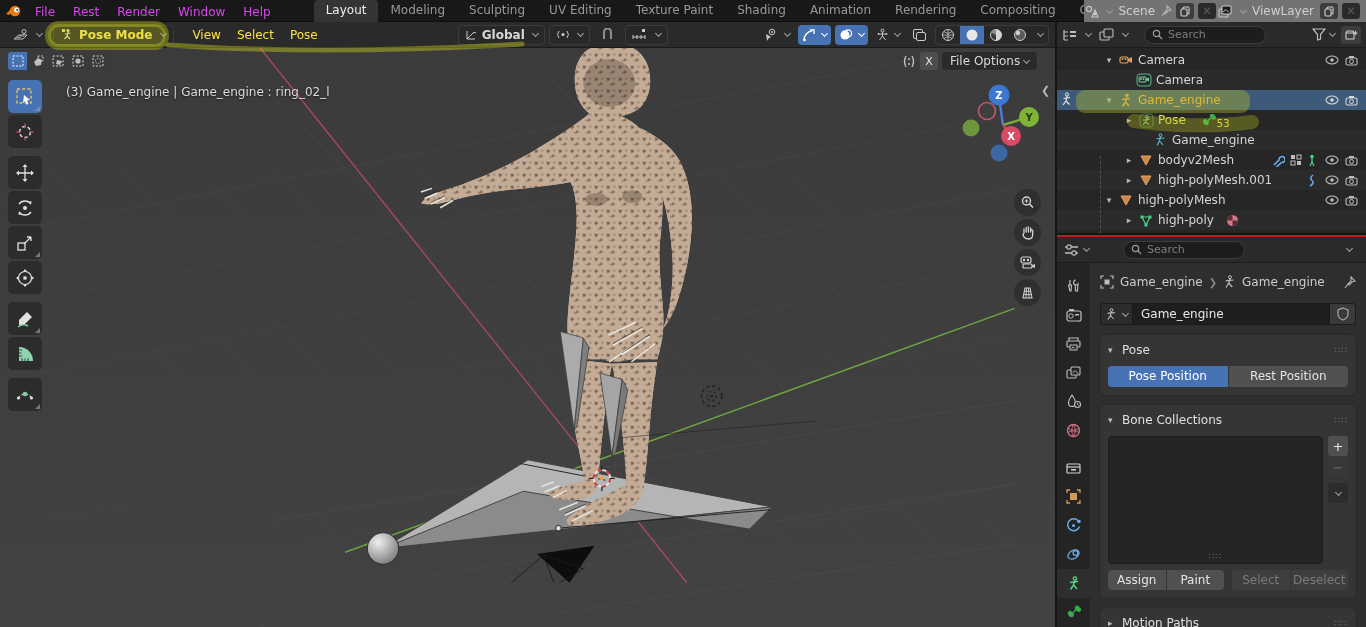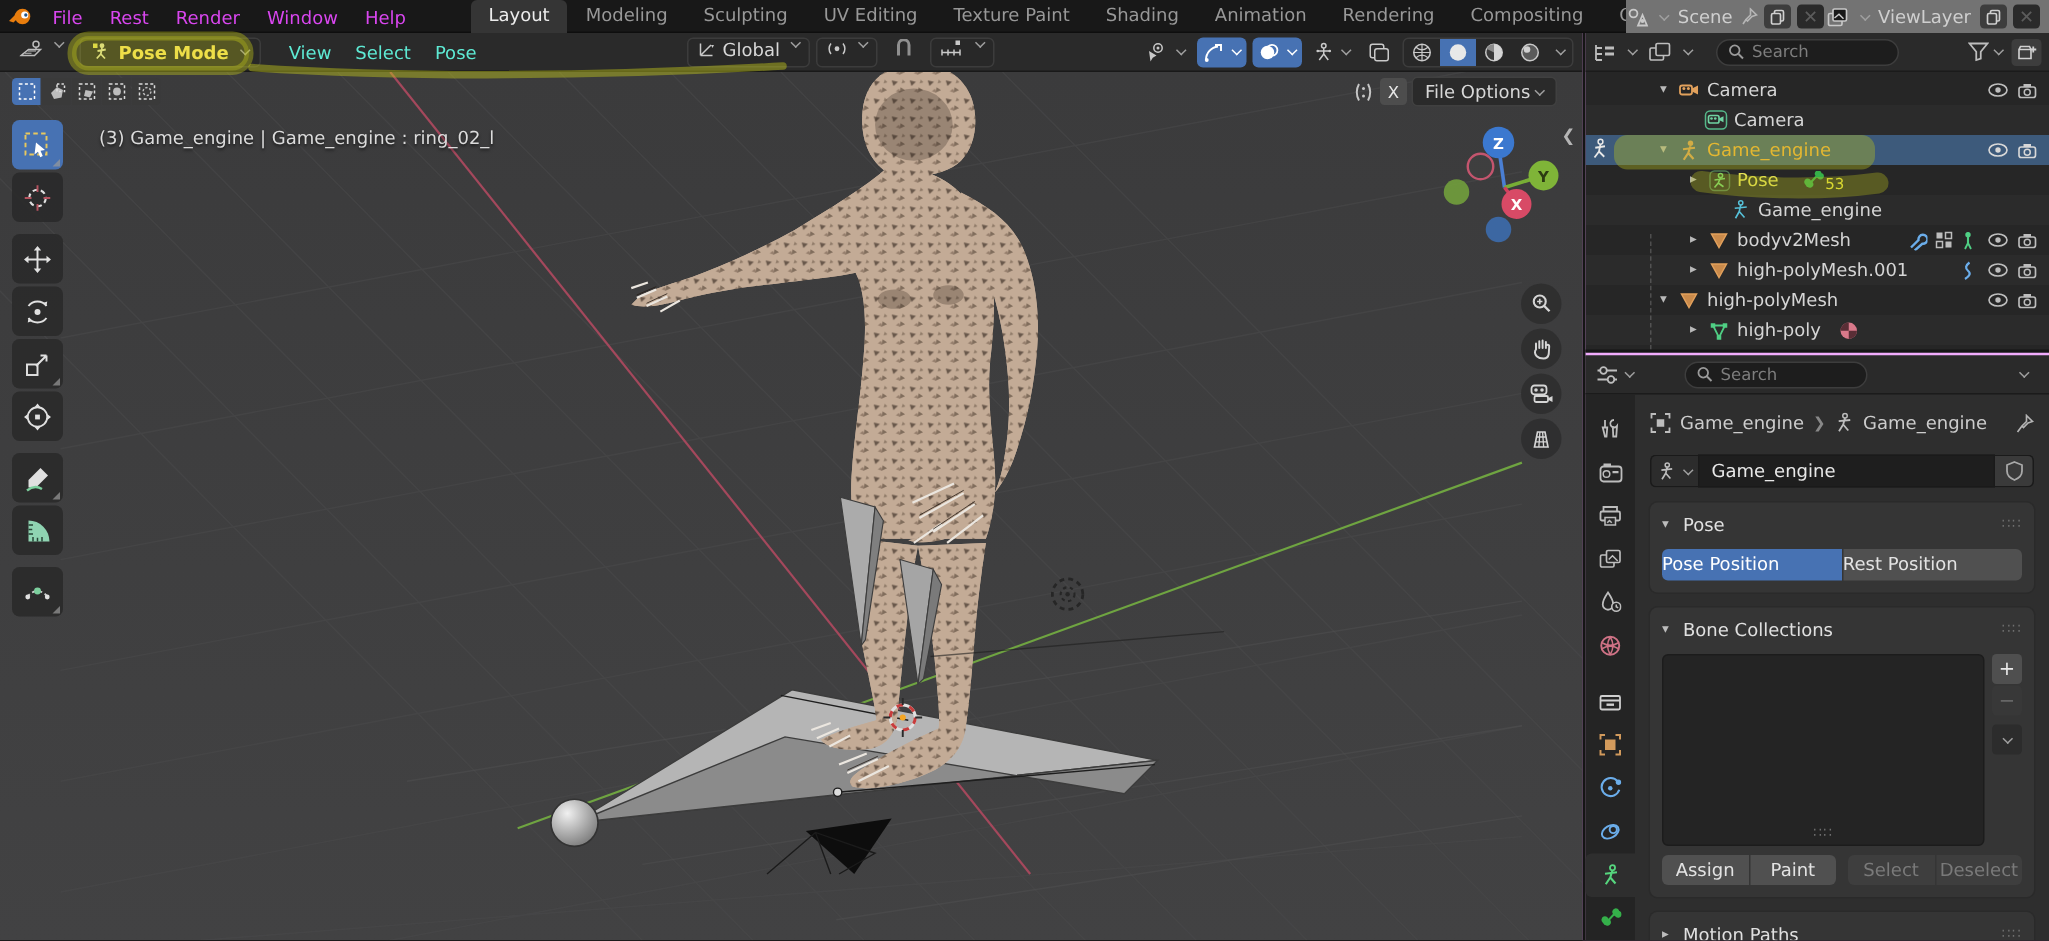--- a/index.html
+++ b/index.html
@@ -18,25 +18,25 @@
   .tabs { display:flex; margin-left:34px; width:770px; overflow:hidden; height:22px;}
   .tab { padding:0 12px; height:22px; line-height:21px; color:#989898; white-space:nowrap; border-radius:4px 4px 0 0;}
   .tab.active { background:#353535; color:#ececec; }
   .id-cluster { position:absolute; right:0; top:0; height:22px; display:flex; align-items:center; gap:2px; padding-right:6px; background:#737373;}
   .id-block { display:flex; align-items:center; gap:4px; }
   .id-text { color:#cfcfcf; padding:0 2px; }
   .mini-btn { width:18px; height:16px; background:#3d3d3d; border-radius:3px; display:flex; align-items:center; justify-content:center; }
   .mini-btn.dim { background:#2a2a2a; color:#5c5c5c; }
   
   .vp-header { position:absolute; left:0; top:22px; width:1055px; height:26px; background:#2a2a2a; display:flex; align-items:center; padding:0 6px; border-bottom:1px solid #191919;}
-  .hd-pill { display:flex; background:#282828; border:1px solid #3c3c3c; border-radius:4px; height:20px; padding:0 6px; gap:4px; margin-right:4px;}
+  .hd-pill { display:flex; align-items:center; background:#282828; border:1px solid #3c3c3c; border-radius:4px; height:20px; padding:0 6px; gap:4px; margin-right:4px;font-weight:bold;}
   .hd-pill.flat { background:transparent; border-color:transparent; }
   .mode-pill { display:flex; align-items:center; height:20px; padding:0 7px; gap:5px; background:#282828; border:1px solid #3c3c3c; border-radius:4px; margin-right:10px;}
   .mode-label { color:#ffe95c; font-weight:bold; }
-  .hd-menu { padding:0 8px; color:#5eead4; }
+  .hd-menu { padding:0 8px; color:#fde047; }
   .hd-right { margin-left:auto; display:flex; align-items:center; gap:4px; }
   .tog { display:flex; align-items:center; height:20px; border-radius:4px; padding:0 4px; gap:2px;}
   .tog.on { background:#4772b3; }
   .shading-seg { display:flex; align-items:center; background:#282828; border:1px solid #3c3c3c; border-radius:4px; height:20px; overflow:hidden;}
   .sh-btn { width:24px; height:20px; display:flex; align-items:center; justify-content:center; }
   .sh-btn.on { background:#4772b3; }
   
   .viewport { position:absolute; left:0; top:48px; width:1055px; height:579px; overflow:hidden; background:linear-gradient(#3b3b3c,#424243);}
   .scene-svg { position:absolute; left:0; top:0; }
   .vp-text { position:absolute; left:66px; top:35px; line-height:18px; color:#dcdcdc; text-shadow:0 1px 2px rgba(0,0,0,.6); pointer-events:none;}
@@ -50,21 +50,21 @@
   .pose-opts { display:flex; align-items:center; height:20px; background:#2a2a2a; border:1px solid #404040; border-radius:4px; padding:0 8px; color:#d8d8d8;}
   .toolbar { position:absolute; left:8px; top:32px; display:flex; flex-direction:column; }
   .tool-btn { width:34px; height:33px; background:rgba(42,42,42,.92); border-radius:5px; margin-bottom:2px; display:flex; align-items:center; justify-content:center; position:relative;}
   .tool-btn.on { background:#4772b3; }
   .tool-gap { height:6px; }
   .corner-tri { position:absolute; right:2px; bottom:2px; width:0; height:0; border-left:5px solid transparent; border-bottom:5px solid #9a9a9a; opacity:.7;}
   .nav-cluster { position:absolute; left:950px; top:24px; width:100px; height:250px; pointer-events:none;}
   .nav-btn { position:absolute; width:27px; height:27px; border-radius:50%; background:rgba(40,40,40,.65); display:flex; align-items:center; justify-content:center; pointer-events:auto;}
   .collapse-arrow { position:absolute; left:1041px; top:36px; color:#b5b5b5; font-size:11px; }
   
-  .right-col { position:absolute; left:1055px; top:22px; width:311px; height:605px; background:#f0abfc; border-left:2px solid #151515;}
+  .right-col { position:absolute; left:1055px; top:22px; width:311px; height:605px; background:#b91c1c; border-left:2px solid #151515;}
   
   .outliner { position:absolute; left:0; top:0; width:309px; height:213px; background:#262626; overflow:hidden; border-bottom:2px solid #151515;}
   .ol-header { height:26px; background:#2a2a2a; display:flex; align-items:center; padding:0 5px; gap:4px; border-bottom:1px solid #1b1b1b;}
   .search-pill { flex:0 0 auto; display:flex; align-items:center; gap:5px; background:#1d1d1d; border:1px solid #3d3d3d; border-radius:10px; height:18px; padding:0 7px;}
   .search-pill input { background:transparent; border:none; outline:none; color:#cfcfcf; width:90px; font-family:inherit; font-size:11px;}
   .search-pill input::placeholder { color:#7d7d7d; }
   .ol-body { position:relative; padding-top:2px; }
   .ol-row { position:relative; height:20px; display:flex; align-items:center; white-space:nowrap;}
   .ol-row.alt { background:rgba(255,255,255,.025); }
   .ol-row.selected { background:#3d5a7b; }
@@ -90,21 +90,21 @@
   .crumb .sep { color:#888; font-size:10px; }
   .name-row { display:flex; align-items:center; margin-top:10px; height:22px; }
   .name-iconbox { display:flex; align-items:center; background:#2c2c2c; border:1px solid #1a1a1a; border-right:none; border-radius:4px 0 0 4px; height:22px; padding:0 4px; gap:2px;}
   .name-field { flex:1; background:#1e1e1e; border:1px solid #1a1a1a; height:22px; line-height:20px; padding:0 8px; color:#e8e8e8;}
   .shield-btn { width:26px; height:22px; background:#3a3a3a; border:1px solid #1a1a1a; border-left:none; border-radius:0 4px 4px 0; display:flex; align-items:center; justify-content:center;}
   .panel { background:#353535; border-radius:5px; margin-top:10px; padding:5px 8px 8px 8px; box-shadow:0 0 0 1px #2a2a2a;}
   .panel-hd { display:flex; align-items:center; height:20px; color:#e0e0e0;}
   .panel-hd .tri { color:#bdbdbd; font-size:9px; width:14px; }
   .grip { margin-left:auto; color:#6f6f6f; font-size:9px; letter-spacing:1px; }
   .seg2 { display:flex; margin-top:6px; }
-  .seg2 .sbtn { flex:1; height:21px; line-height:21px; text-align:left; background:#505050; color:#e3e3e3;}
+  .seg2 .sbtn { flex:1; height:21px; line-height:21px; text-align:center; background:#505050; color:#e3e3e3;}
   .seg2 .sbtn.first { border-radius:4px 0 0 4px; margin-right:1px; }
   .seg2 .sbtn.last { border-radius:0 4px 4px 0; }
   .seg2 .sbtn.blue { background:#4772b3; color:#fff; }
   .bc-wrap { display:flex; margin-top:6px; gap:5px; }
   .bc-list { position:relative; flex:1; height:128px; background:#242424; border:1px solid #1c1c1c; border-radius:4px;}
   .bc-grip { position:absolute; left:50%; bottom:2px; transform:translateX(-50%); color:#6f6f6f; font-size:9px; letter-spacing:1px;}
   .bc-side { display:flex; flex-direction:column; width:20px; gap:1px; }
   .bc-btn { width:20px; height:20px; background:#4f4f4f; border-radius:3px; color:#e8e8e8; display:flex; align-items:center; justify-content:center; font-size:13px;}
   .bc-btn.dim { background:#383838; color:#6a6a6a; }
   .bc-btn.drop { background:#2c2c2c; margin-top:5px; }

